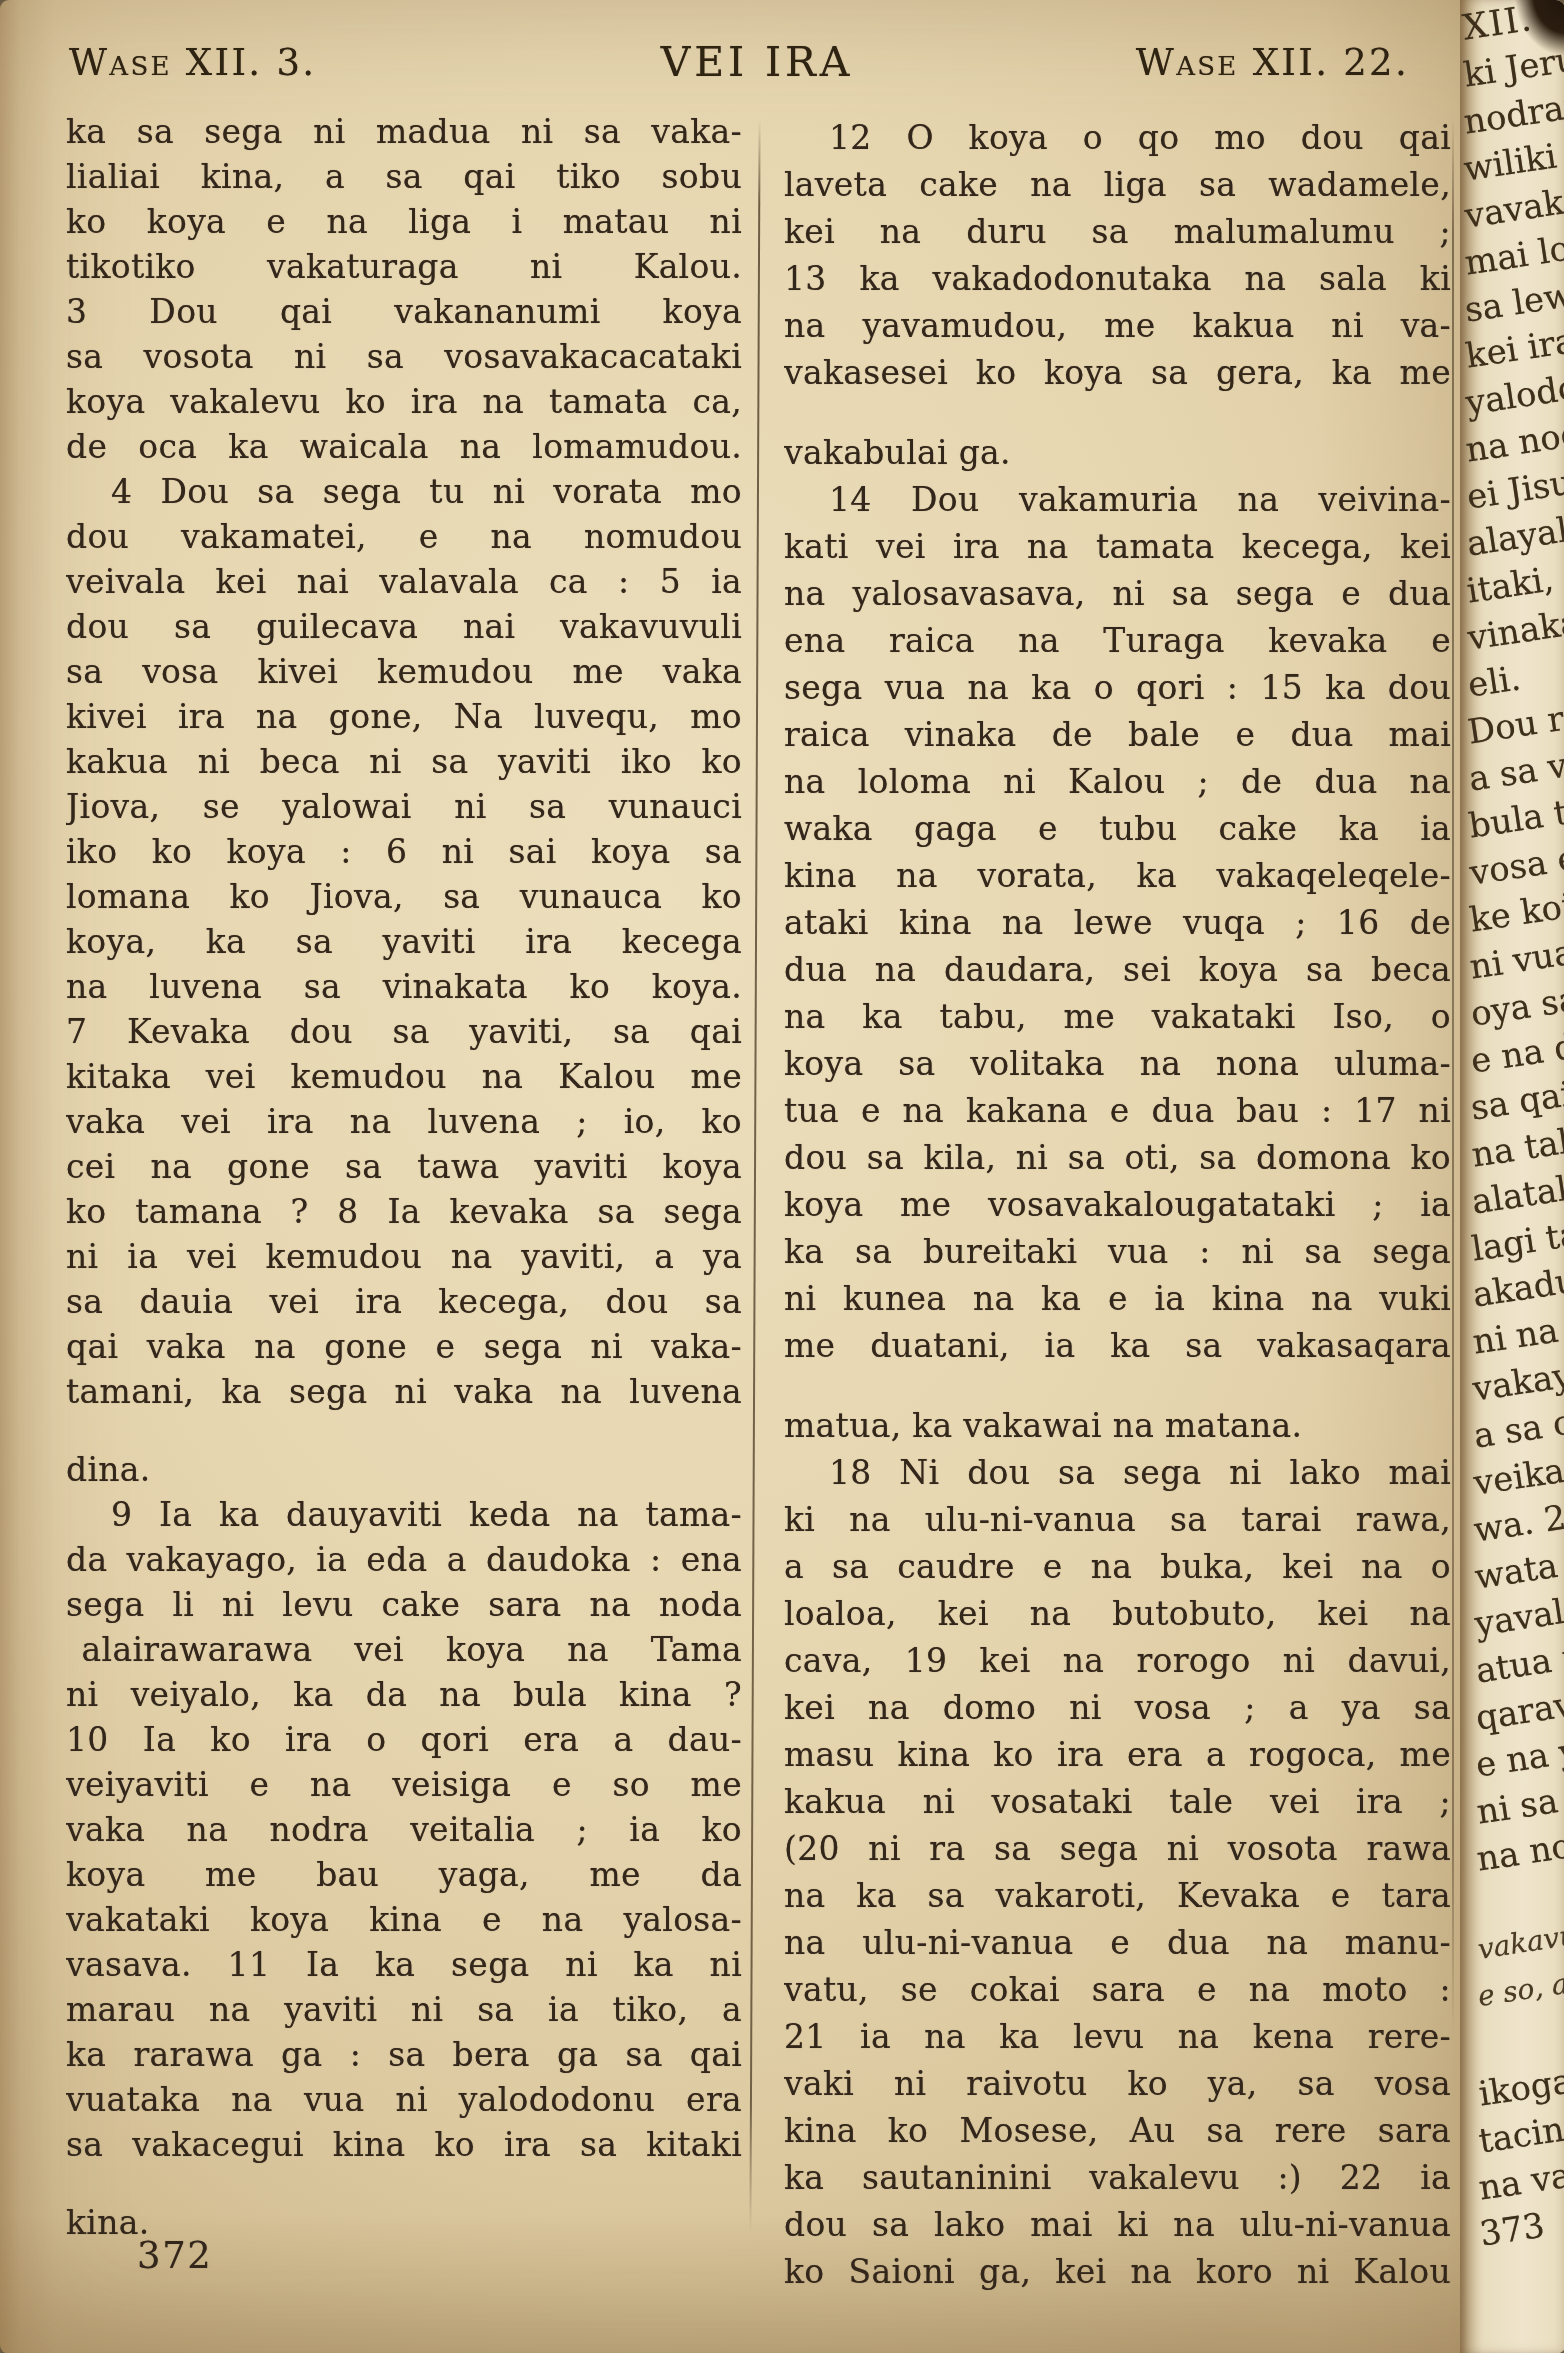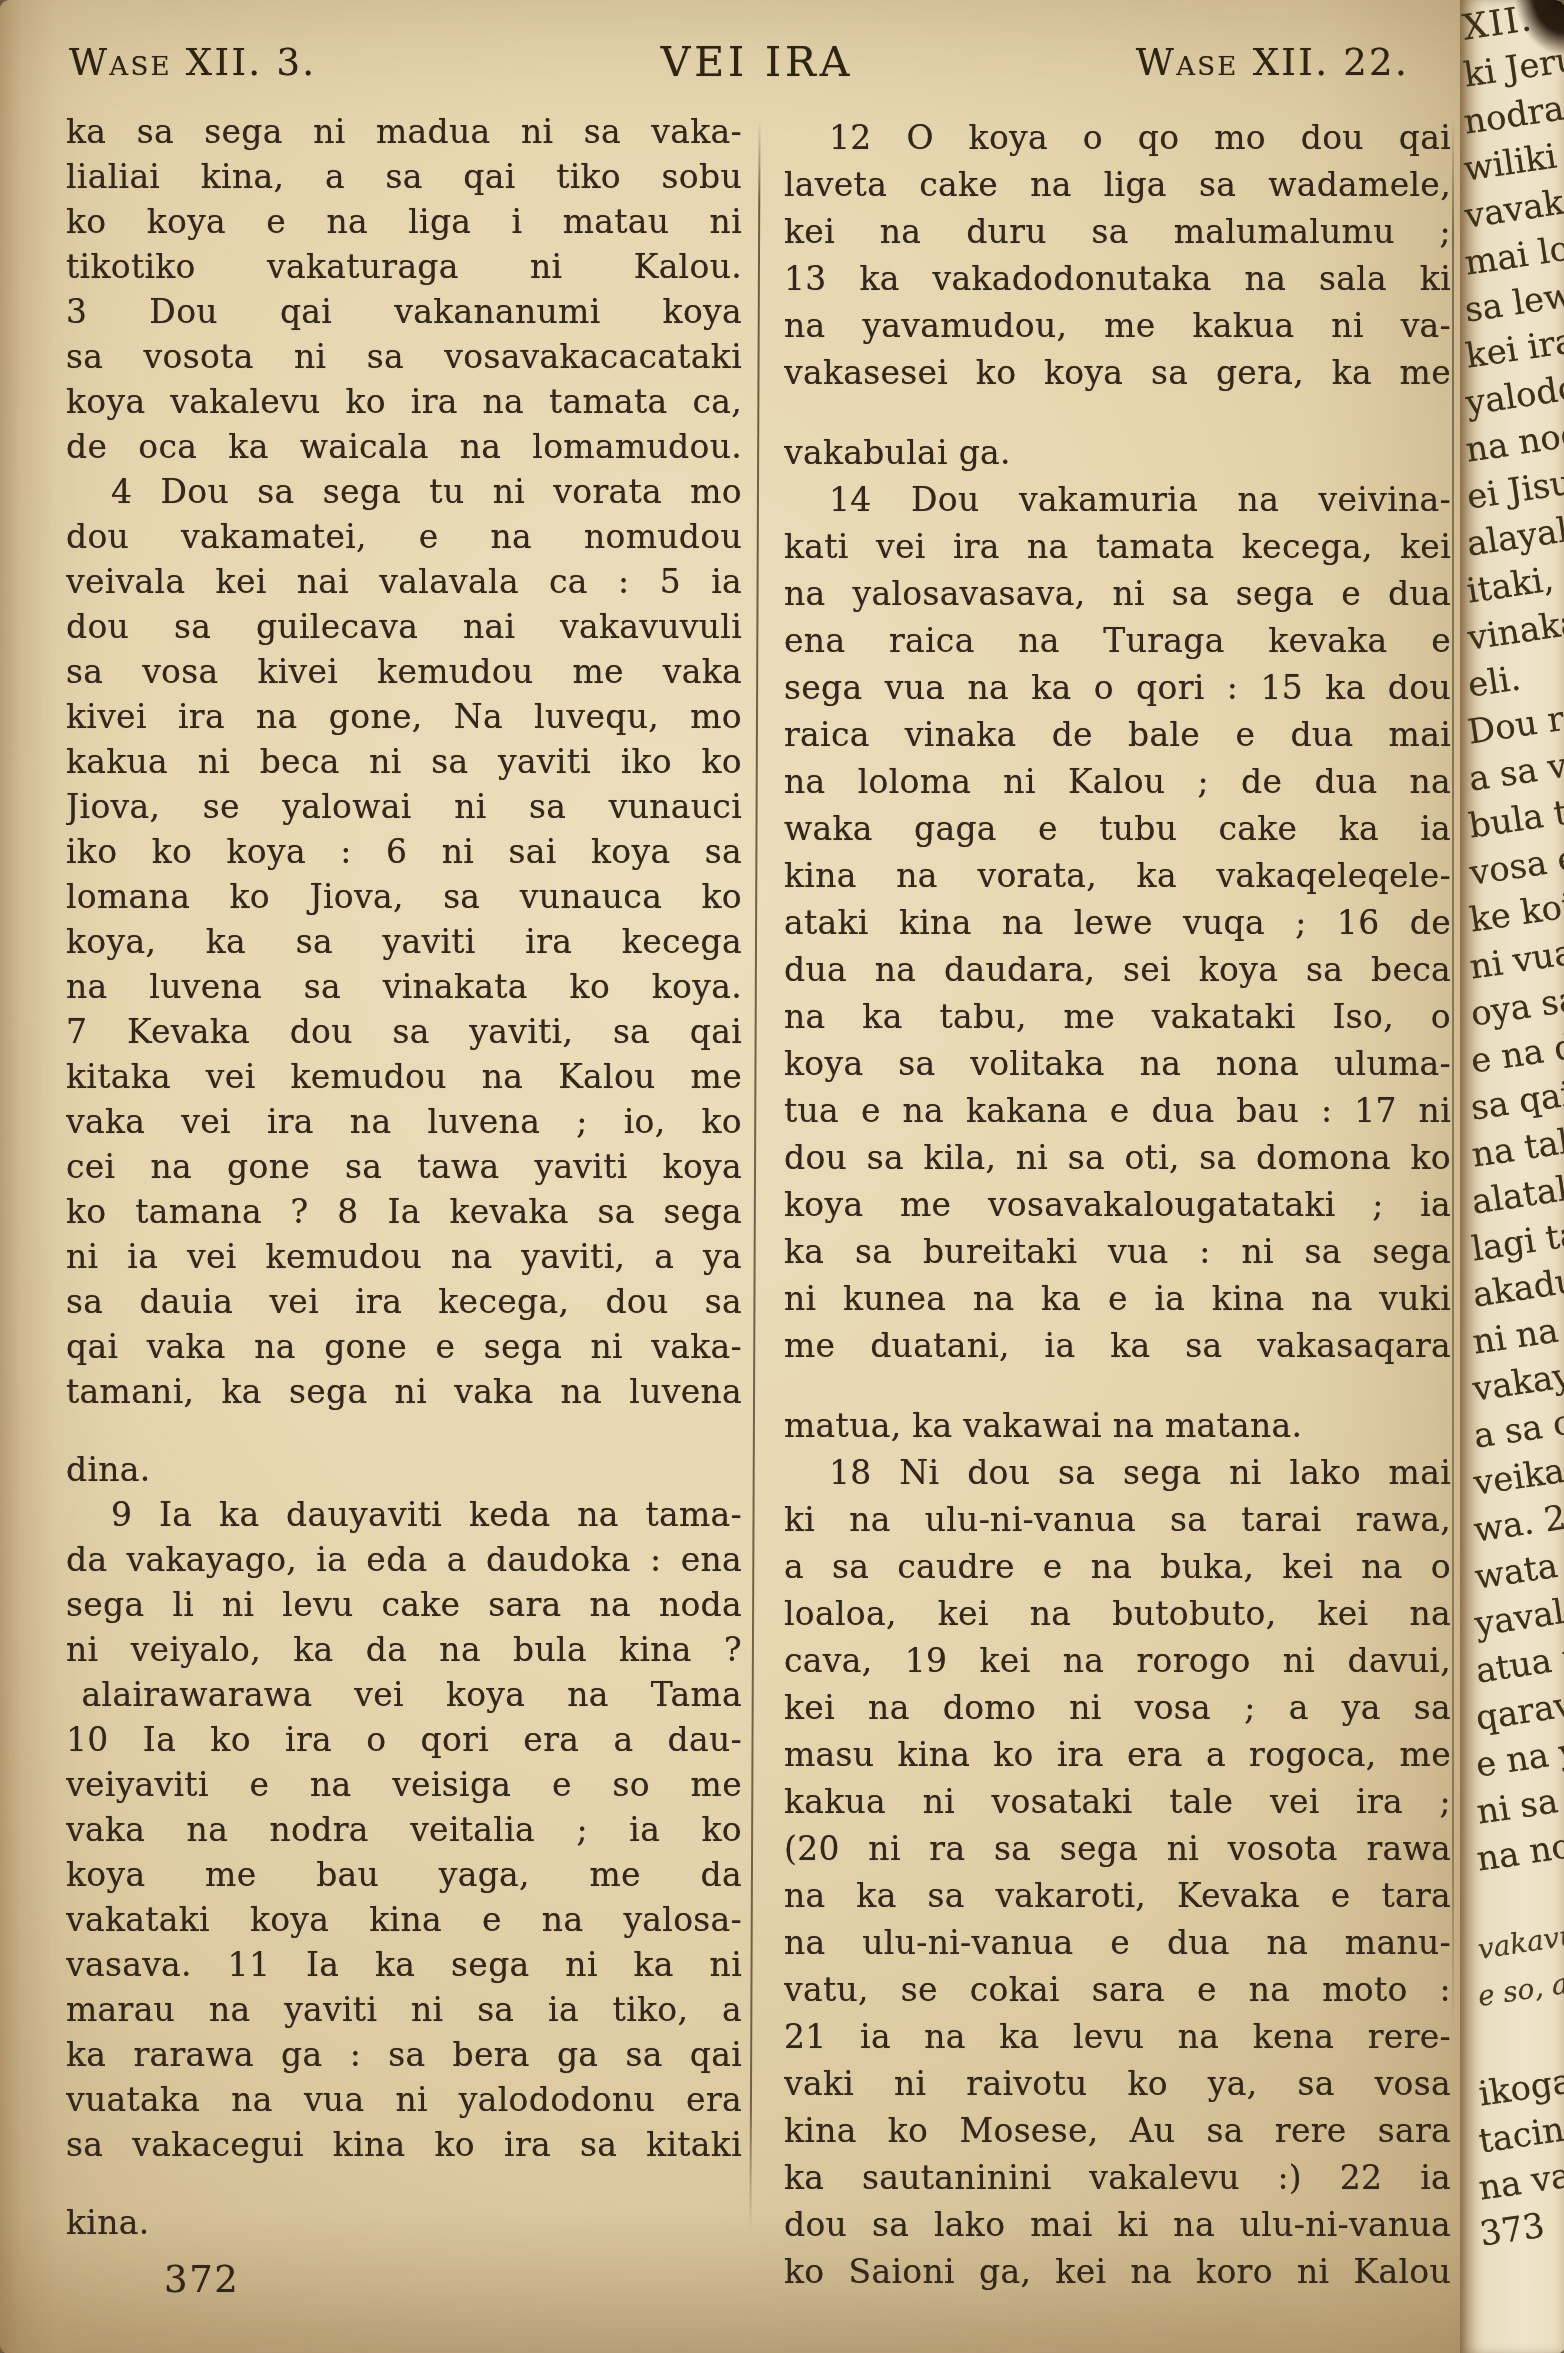--- a/index.html
+++ b/index.html
@@ -44,24 +44,23 @@
     position:absolute;left:754px;top:119px;width:2.3px;height:2113px;
     background:linear-gradient(180deg, rgba(62,46,26,0) 0%, rgba(62,46,26,.72) 4%, rgba(62,46,26,.68) 94%, rgba(62,46,26,0) 100%);
     transform:rotate(.25deg);
   }
   .right-rule{
     position:absolute;left:1452px;top:117px;width:2px;height:1917px;
     background:linear-gradient(180deg, rgba(62,46,26,0) 0%, rgba(62,46,26,.55) 6%, rgba(62,46,26,.45) 90%, rgba(62,46,26,0) 100%);
   }
   
   .page-number{
-    position:absolute;left:164px;top:2234px;
+    position:absolute;left:137px;top:2234px;
     font-size:37px;color:#33261a;letter-spacing:1.6px;
     text-shadow:0 0 0.8px rgba(51,38,26,.5);
-    margin-top:24px;
   }
   
   .edge-strip{
     position:absolute;left:1460px;top:0;width:105px;height:2354px;
     overflow:hidden;
     background:linear-gradient(90deg,#bda47a 0px,#d9c8a2 7.8px,#e9ddbf 23.5px,#efe5cc 63px,#e9dcbd 105px);
     box-shadow:inset 12.5px 0 14px -4.7px rgba(92,64,32,.55), inset -4.7px 0 11px -4.7px rgba(92,64,32,.30);
   }
   .edge-line{
     position:absolute;
@@ -113,22 +112,22 @@
       <div class="line">cei na gone sa tawa yaviti koya</div>
       <div class="line">ko tamana ? 8 Ia kevaka sa sega</div>
       <div class="line">ni ia vei kemudou na yaviti, a ya</div>
       <div class="line">sa dauia vei ira kecega, dou sa</div>
       <div class="line">qai vaka na gone e sega ni vaka-</div>
       <div class="line">tamani, ka sega ni vaka na luvena</div>
       <div class="line flush">dina.</div>
       <div class="line ind">9 Ia ka dauyaviti keda na tama-</div>
       <div class="line">da vakayago, ia eda a daudoka : ena</div>
       <div class="line">sega li ni levu cake sara na noda</div>
+      <div class="line ind2">alairawarawa vei koya na Tama</div>
       <div class="line">ni veiyalo, ka da na bula kina ?</div>
-      <div class="line ind2">alairawarawa vei koya na Tama</div>
       <div class="line">10 Ia ko ira o qori era a dau-</div>
       <div class="line">veiyaviti e na veisiga e so me</div>
       <div class="line">vaka na nodra veitalia ; ia ko</div>
       <div class="line">koya me bau yaga, me da</div>
       <div class="line">vakataki koya kina e na yalosa-</div>
       <div class="line">vasava. 11 Ia ka sega ni ka ni</div>
       <div class="line">marau na yaviti ni sa ia tiko, a</div>
       <div class="line">ka rarawa ga : sa bera ga sa qai</div>
       <div class="line">vuataka na vua ni yalododonu era</div>
       <div class="line">sa vakacegui kina ko ira sa kitaki</div>

